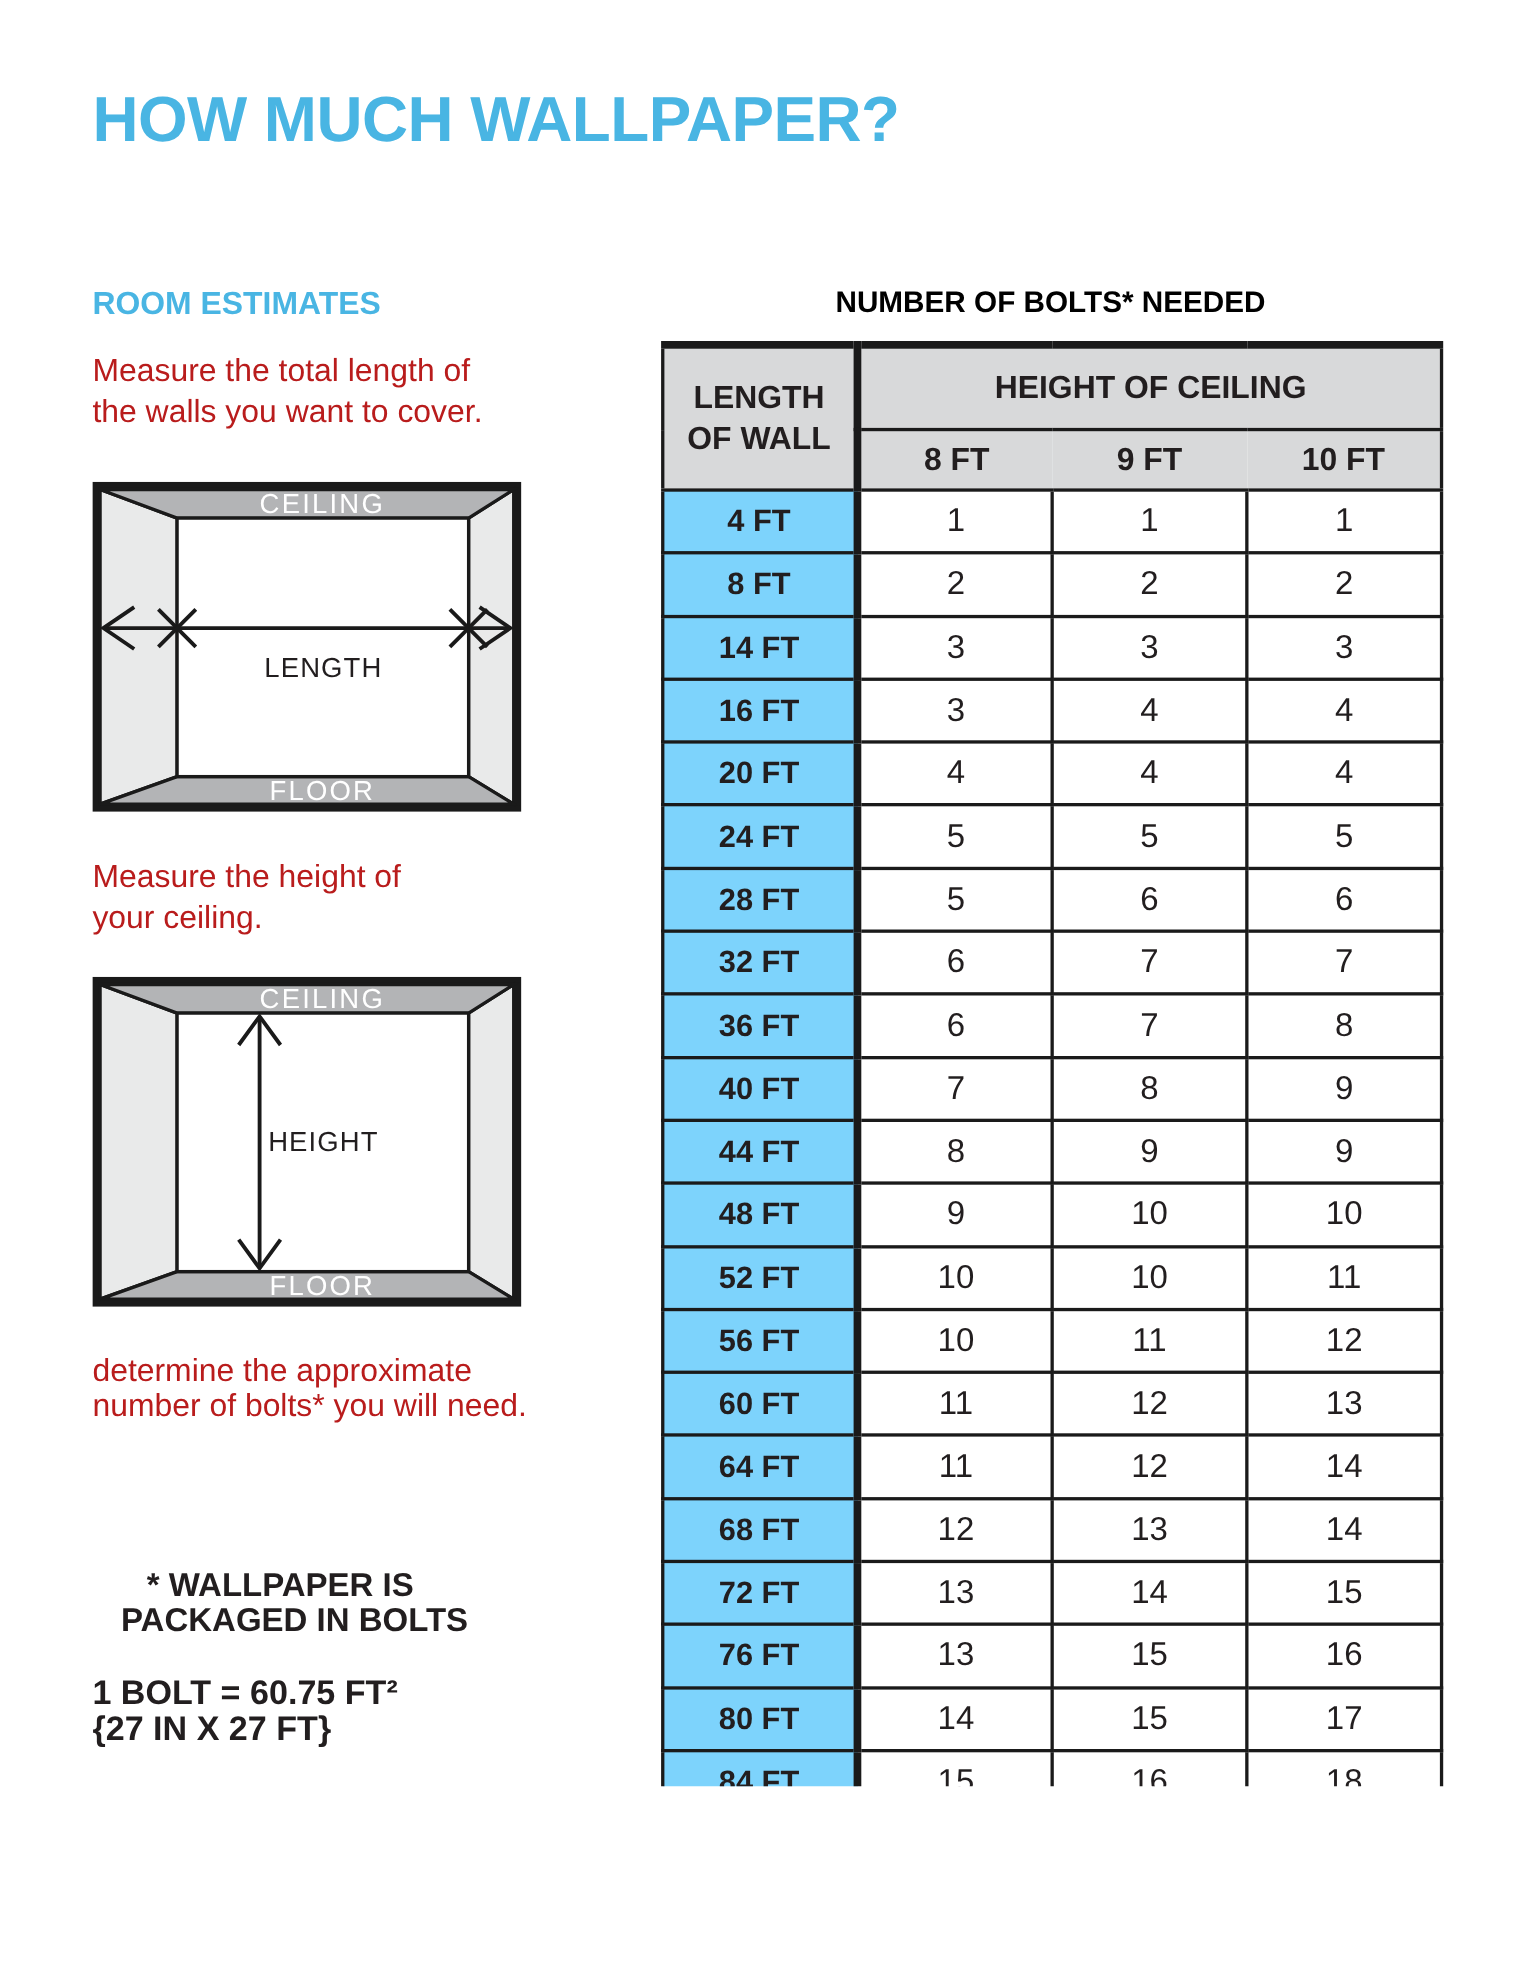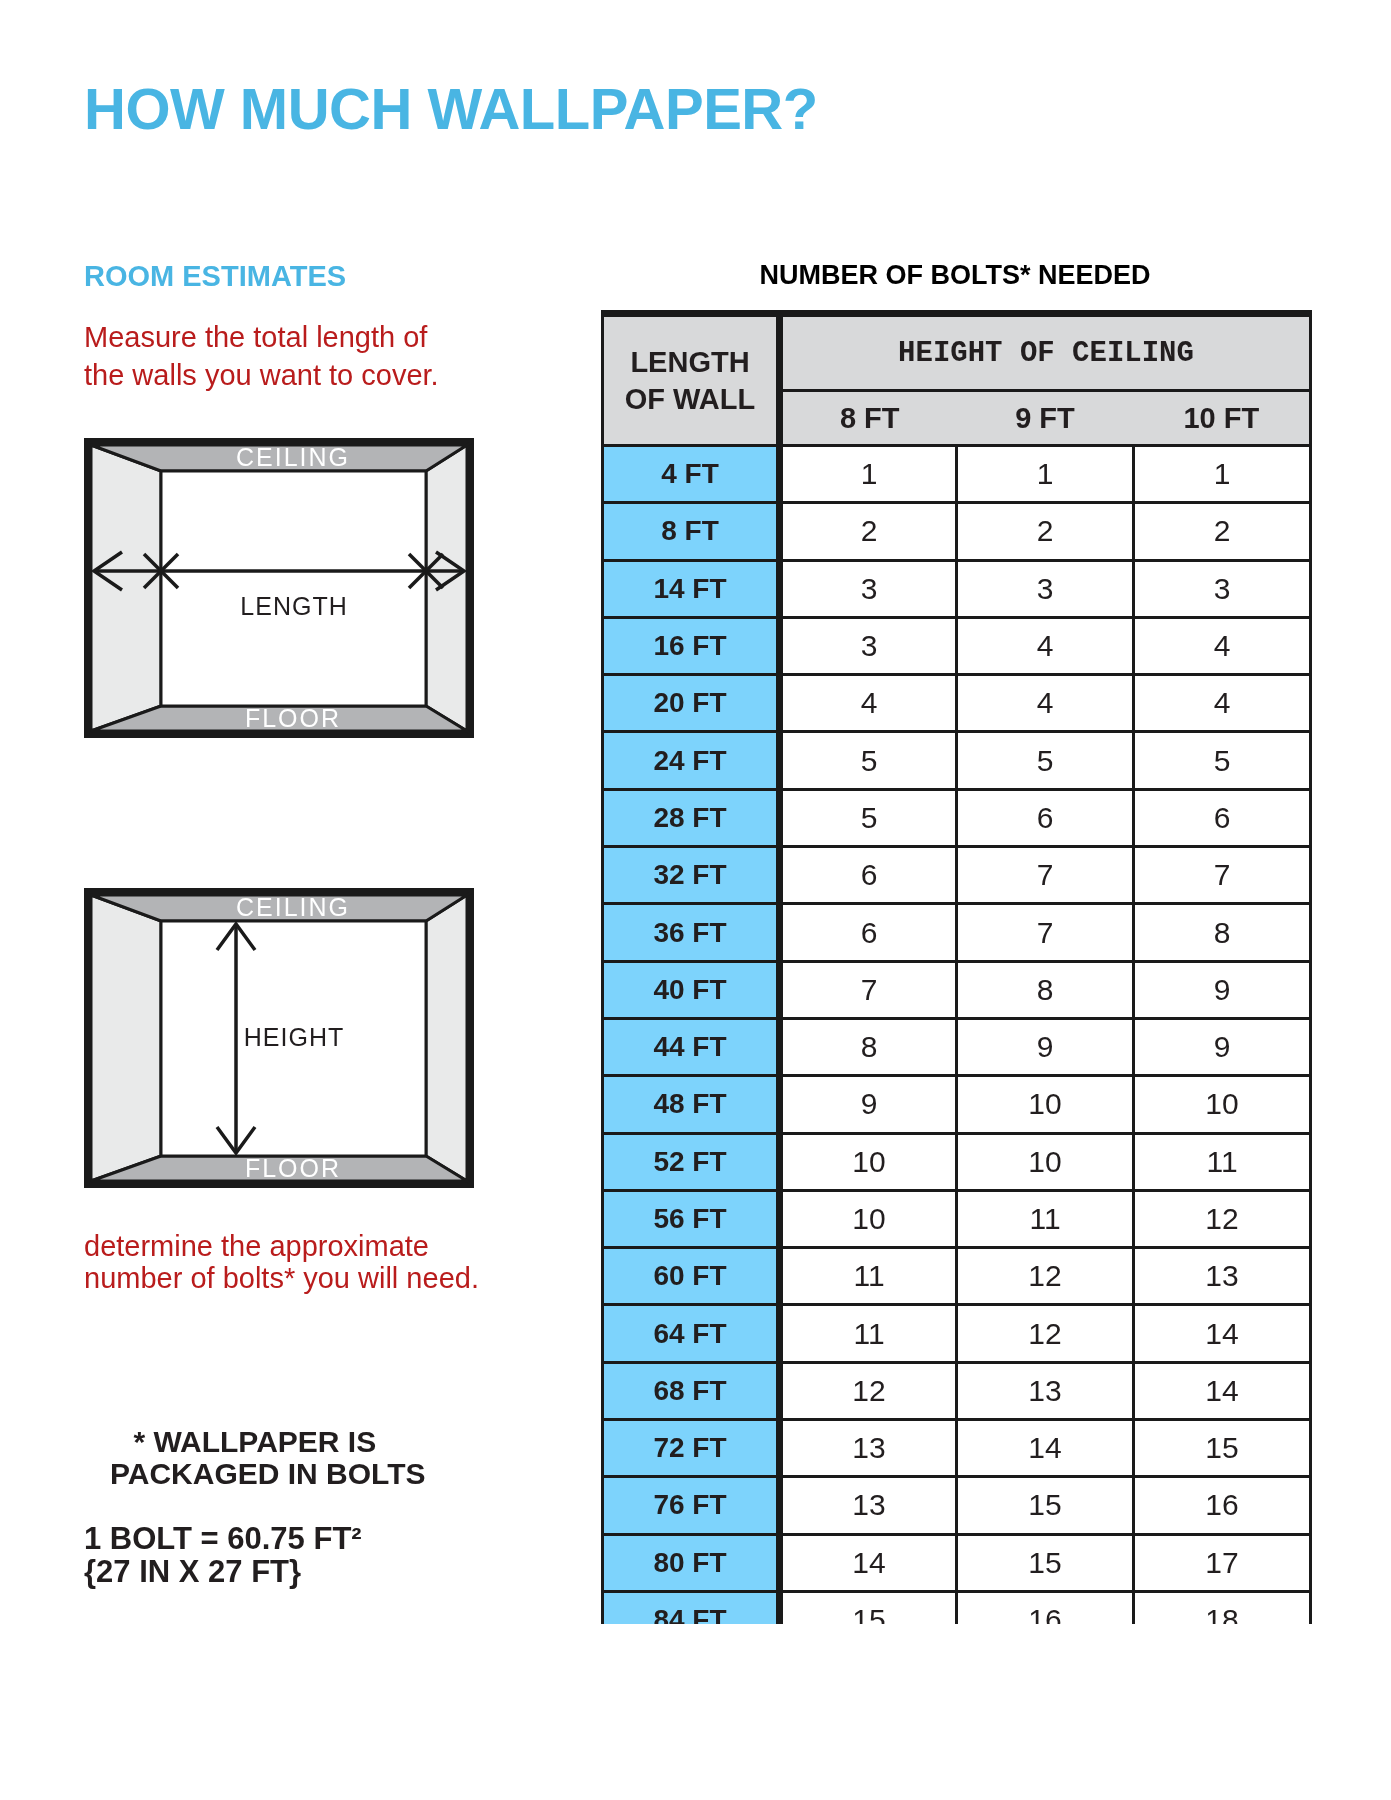--- a/index.html
+++ b/index.html
@@ -44,21 +44,21 @@
     border-collapse:collapse;table-layout:fixed;width:708px;
     border:3px solid #1a1a1a;border-top:7px solid #1a1a1a;border-bottom:5px solid #1a1a1a;
   }
   table.bolts th,table.bolts td{padding:0;text-align:center;vertical-align:middle;}
   .label-head{
     background:#d8d9da;border-right:7px solid #1a1a1a;border-bottom:3px solid #1a1a1a;
     font-size:29px;font-weight:bold;line-height:37px;
   }
   .group-head{
     background:#d8d9da;border-bottom:3px solid #1a1a1a;height:72px;
-    font-size:29px;font-weight:bold;font-family:Liberation Mono, monospace;
+    font-size:29px;font-weight:bold;
   }
   .sub-head{
     background:#d8d9da;border-bottom:3px solid #1a1a1a;height:52px;
     font-size:29px;font-weight:bold;
   }
   tbody tr{height:57.3px;}
   td.row-label{
     background:#7dd3fc;font-weight:bold;font-size:28px;
     border:3px solid #1a1a1a;border-right:7px solid #1a1a1a;
   }
@@ -95,20 +95,24 @@
       <line x1="60" y1="116" x2="94" y2="150"></line>
       <line x1="60" y1="150" x2="94" y2="116"></line>
       <line x1="325" y1="116" x2="359" y2="150"></line>
       <line x1="325" y1="150" x2="359" y2="116"></line>
     </g>
     <text class="room-label" x="209" y="28" text-anchor="middle">CEILING</text>
     <text class="room-label" x="209" y="289" text-anchor="middle">FLOOR</text>
     <text class="measure-label" x="210" y="177" text-anchor="middle">LENGTH</text>
   </svg>
 
+  <div class="para para--step2">
+    <div>Measure the height of</div>
+    <div>your ceiling.</div>
+  </div>
 
   <svg class="diagram diagram--height" width="390" height="300" viewBox="0 0 390 300">
     <g>
       <rect x="3.5" y="3.5" width="383" height="293" fill="#ffffff" stroke="#1a1a1a" stroke-width="7"></rect>
       <polygon points="7,7 77,33 77,268 7,293" fill="#e9eaea" stroke="#1a1a1a" stroke-width="3"></polygon>
       <polygon points="383,7 342,33 342,268 383,293" fill="#e9eaea" stroke="#1a1a1a" stroke-width="3"></polygon>
       <polygon points="7,7 383,7 342,33 77,33" fill="#b3b4b6" stroke="#1a1a1a" stroke-width="3"></polygon>
       <polygon points="7,293 77,268 342,268 383,293" fill="#b3b4b6" stroke="#1a1a1a" stroke-width="3"></polygon>
       <rect x="77" y="33" width="265" height="235" fill="#ffffff" stroke="#1a1a1a" stroke-width="3"></rect>
     </g>

